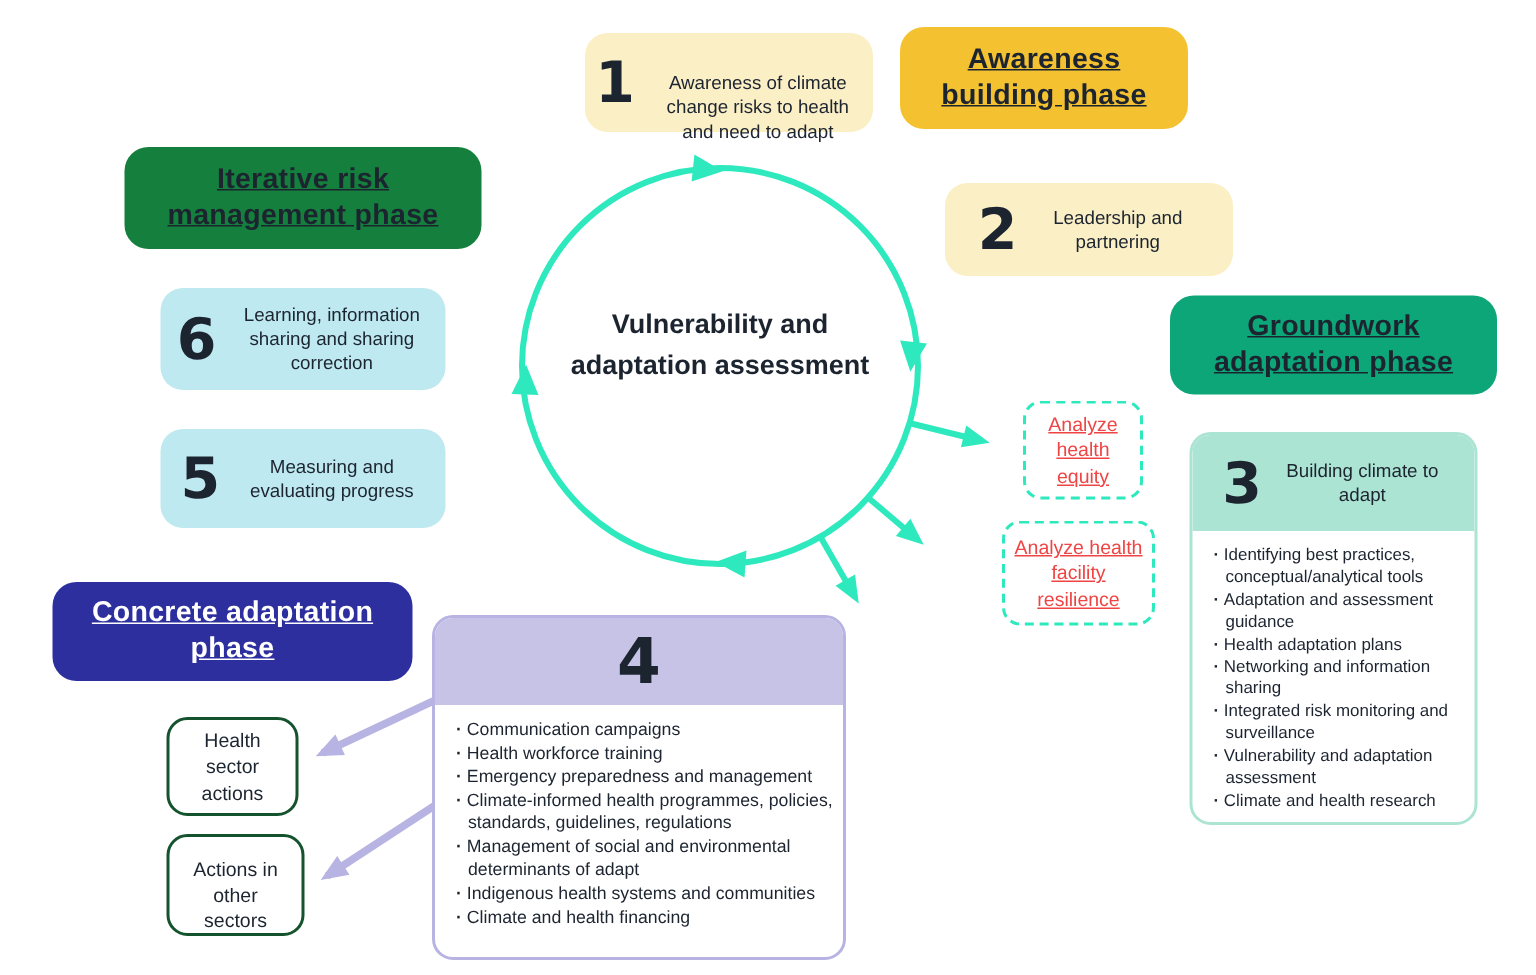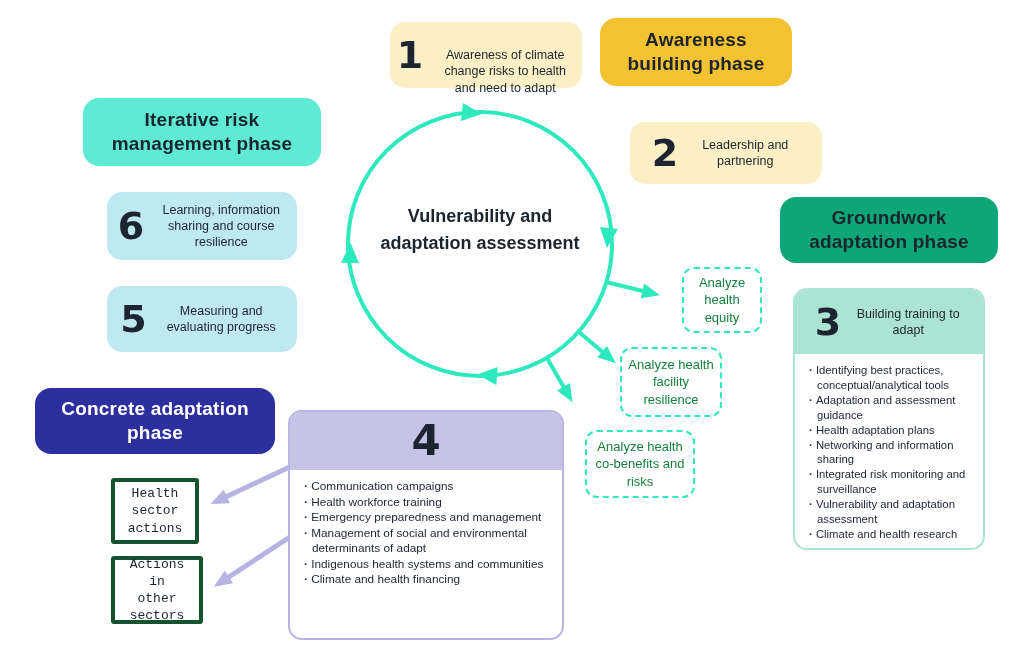--- a/index.html
+++ b/index.html
@@ -5,44 +5,44 @@
   html,body{margin:0;padding:0;background:#ffffff;}
   .canvas{
     position:relative;width:1024px;height:650px;background:#ffffff;
     font-family:"Liberation Sans","DejaVu Sans",sans-serif;color:#1C2430;overflow:hidden;
   }
   .abs{position:absolute;box-sizing:border-box;}
   svg.layer{position:absolute;left:0;top:0;z-index:0;}
   .node{z-index:1;}
   .pill{
     border-radius:16px;display:flex;align-items:center;justify-content:center;
-    text-align:center;font-weight:700;font-size:19px;line-height:1.28;letter-spacing:.2px;
+    text-align:center;font-weight:700;font-size:19px;line-height:1.28;letter-spacing:.2px;text-decoration:underline;
   }
   .pill .inner{display:block;}
   .step{
     border-radius:15px;display:flex;align-items:center;justify-content:center;gap:12px;text-align:center;
   }
   .num{font-size:38px;font-weight:700;line-height:1;font-family:"DejaVu Sans","Liberation Sans",sans-serif;}
   .steplbl{font-size:12.5px;line-height:1.3;font-weight:400;}
   .panel{border-radius:14px;background:#ffffff;display:flex;flex-direction:column;overflow:hidden;}
   .panel .head{display:flex;align-items:center;justify-content:center;gap:12px;text-align:center;flex:0 0 auto;}
   .panel ul{list-style:none;margin:0;padding:9px 6px 8px 10px;}
   .panel li{padding-left:12px;text-indent:-8px;line-height:1.32;}
   .panel li::before{content:"· ";font-weight:700;}
   .panel3 li{font-size:11.3px;}
   .panel4 li{font-size:11.8px;}
   .dashedbox{
     border:2px dashed #2EE9BD;border-radius:12px;background:#ffffff;
     display:flex;align-items:center;justify-content:center;text-align:center;
-    font-size:13px;line-height:1.32;color:#15803d;
+    font-size:13px;line-height:1.32;color:#ef4444;text-decoration:underline;
   }
   .actionbox{
-    border:4px solid #14532d;border-radius:3px;background:#ffffff;
+    border:2px solid #14532d;border-radius:14px;background:#ffffff;
     display:flex;align-items:center;justify-content:center;text-align:center;
-    font-size:13px;line-height:1.32;font-family:Liberation Mono, monospace;
+    font-size:13px;line-height:1.32;
   }
   .centerlbl{
     text-align:center;font-weight:700;font-size:18px;line-height:1.5;z-index:1;
   }
 </style>
 </head>
 <body>
 
 <div class="canvas">
 
@@ -87,75 +87,73 @@
     <span class="steplbl" style="width:110px;">Leadership and partnering</span>
   </div>
 
   <div class="abs node pill" style="left:780px;top:197px;width:218px;height:66px;background:#0CA678;">
     <span class="inner" style="width:170px;">Groundwork adaptation phase</span>
   </div>
 
   <div class="abs node panel panel3" style="left:793px;top:288px;width:192px;height:262px;border:2px solid #ACE4D3;">
     <div class="head" style="height:64px;background:#ACE4D3;">
       <span class="num">3</span>
-      <span class="steplbl" style="width:110px;">Building training to adapt</span>
+      <span class="steplbl" style="width:110px;">Building climate to adapt</span>
     </div>
     <ul>
       <li>Identifying best practices, conceptual/analytical tools</li>
       <li>Adaptation and assessment guidance</li>
       <li>Health adaptation plans</li>
       <li>Networking and information sharing</li>
       <li>Integrated risk monitoring and surveillance</li>
       <li>Vulnerability and adaptation assessment</li>
       <li>Climate and health research</li>
     </ul>
   </div>
 
-  <div class="abs node pill" style="left:83px;top:98px;width:238px;height:68px;background:#5eead4;">
+  <div class="abs node pill" style="left:83px;top:98px;width:238px;height:68px;background:#15803d;">
     <span class="inner" style="width:200px;">Iterative risk management phase</span>
   </div>
 
   <div class="abs node step" style="left:107px;top:192px;width:190px;height:68px;background:#BFE9F0;">
     <span class="num">6</span>
-    <span class="steplbl" style="width:130px;">Learning, information sharing and course resilience</span>
+    <span class="steplbl" style="width:130px;">Learning, information sharing and sharing correction</span>
   </div>
 
   <div class="abs node step" style="left:107px;top:286px;width:190px;height:66px;background:#BFE9F0;">
     <span class="num">5</span>
     <span class="steplbl" style="width:125px;">Measuring and evaluating progress</span>
   </div>
 
   <div class="abs node pill" style="left:35px;top:388px;width:240px;height:66px;background:#2D2F9F;color:#ffffff;">
     <span class="inner" style="width:210px;">Concrete adaptation phase</span>
   </div>
 
   <div class="abs node actionbox" style="left:111px;top:478px;width:88px;height:66px;">
     <span style="width:60px;">Health sector actions</span>
   </div>
-  <div class="abs node actionbox" style="left:111px;top:556px;width:92px;height:68px;">
+  <div class="abs node actionbox" style="left:111px;top:556px;width:92px;height:68px;align-items:flex-end;">
     <span style="width:60px;">Actions in other sectors</span>
   </div>
 
   <div class="abs node panel panel4" style="left:288px;top:410px;width:276px;height:230px;border:2px solid #B7B3E2;">
     <div class="head" style="height:58px;background:#C6C3E7;">
       <span class="num" style="font-size:42px;">4</span>
     </div>
     <ul>
       <li>Communication campaigns</li>
       <li>Health workforce training</li>
       <li>Emergency preparedness and management</li>
+      <li>Climate-informed health programmes, policies, standards, guidelines, regulations</li>
       <li>Management of social and environmental determinants of adapt</li>
       <li>Indigenous health systems and communities</li>
       <li>Climate and health financing</li>
     </ul>
   </div>
 
   <div class="abs node dashedbox" style="left:682px;top:267px;width:80px;height:66px;">
     <span style="width:56px;">Analyze health equity</span>
   </div>
-  <div class="abs node dashedbox" style="left:620px;top:347px;width:102px;height:70px;">
+  <div class="abs node dashedbox" style="left:668px;top:347px;width:102px;height:70px;">
     <span style="width:88px;">Analyze health facility resilience</span>
-  </div>
-  <div class="abs node dashedbox" style="left:585px;top:430px;width:110px;height:68px;">
-    <span style="width:95px;">Analyze health co-benefits and risks</span>
   </div>
 
 </div>
 
 </body></html>

